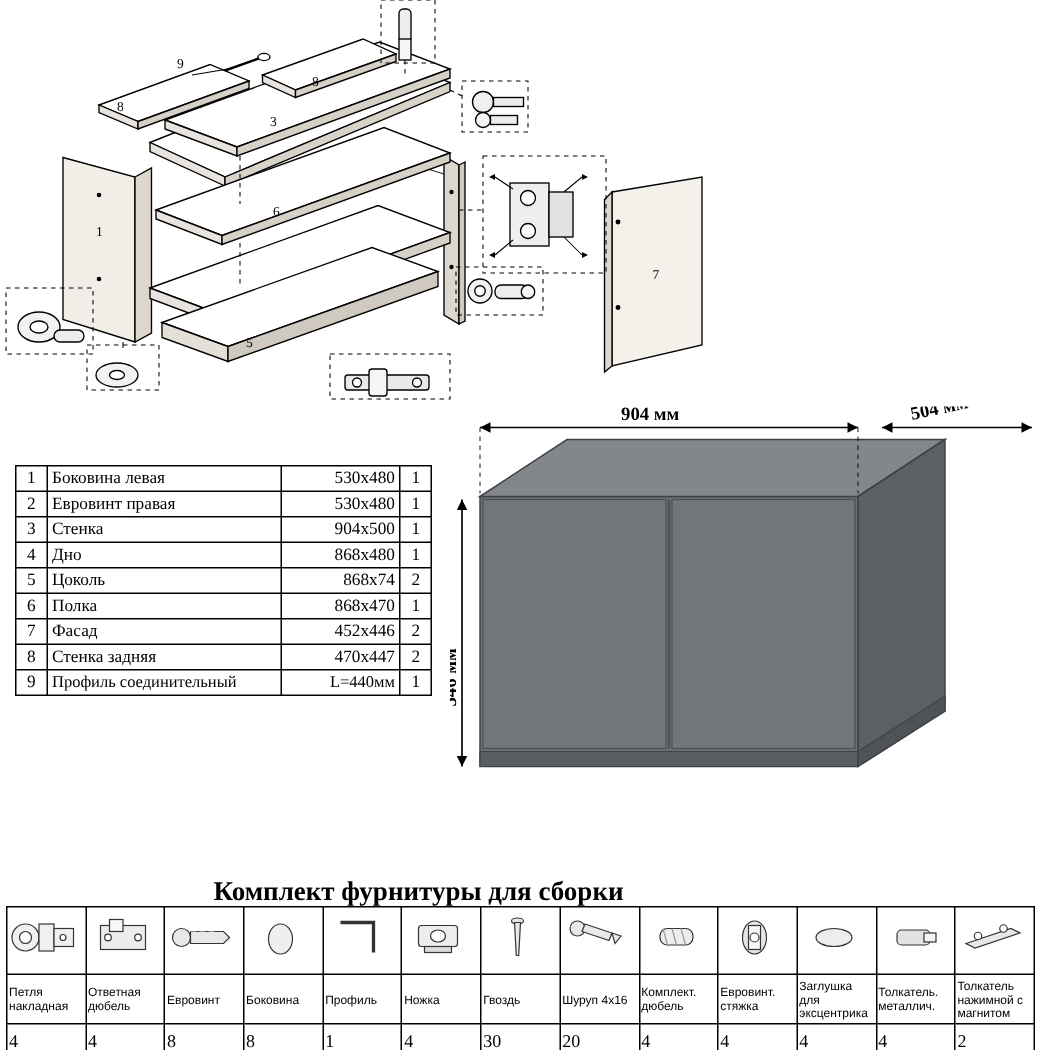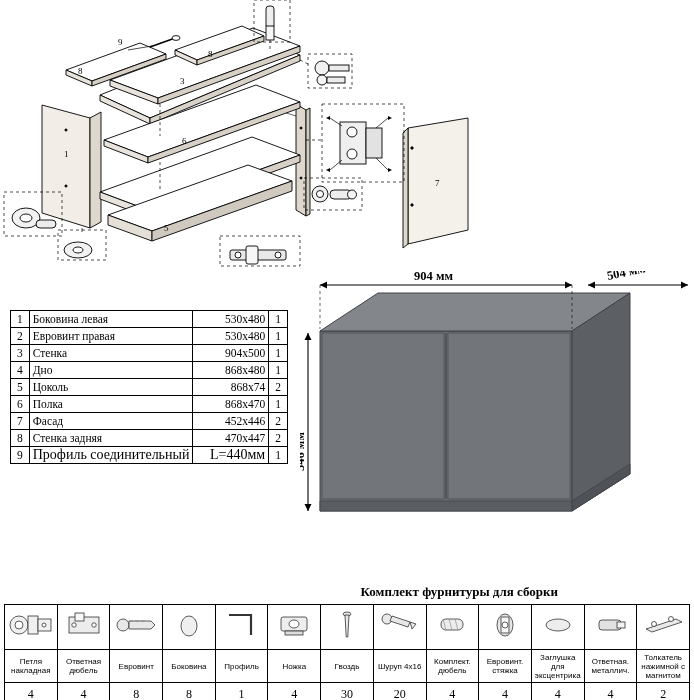--- a/index.html
+++ b/index.html
@@ -19,36 +19,36 @@
     border-collapse:collapse;font-size:11.5px;
   }
   #parts td{
     border:1px solid #000;padding:1px 3px;height:14px;line-height:14px;
     white-space:nowrap;
   }
   #parts td.num{width:14px;text-align:center;}
   #parts td.nm{width:150px;margin-top:47px;}
   #parts td.sz{width:74px;text-align:right;}
   #parts td.qty{width:14px;text-align:center;}
-  #parts td.small{font-size:14px;}
+  #parts td.small{font-size:11px;}
 
   
   #cab{position:absolute;left:300px;top:271px;width:394px;height:285px;}
   .dimtext{font-weight:bold;font-size:12.5px;font-family:"Liberation Serif",serif;}
 
   
   #kit-title{
-    position:absolute;left:0;top:584px;width:558px;text-align:right;
-    font-size:13px;font-weight:bold;
+    position:absolute;left:0;top:584px;width:558px;text-align:center;
+    font-size:18px;font-weight:bold;
   }
   #kit{
     position:absolute;left:4px;top:604px;width:686px;
     border-collapse:collapse;table-layout:fixed;
   }
-  #kit td{border:1px solid #000;text-align:center;vertical-align:middle;}
+  #kit td{border:1px solid #000;text-align:left;vertical-align:middle;}
   #kit tr.icons td{height:42px;}
   #kit tr.names td{height:30px;font-size:8px;line-height:9px;padding:1px;font-family:"Liberation Sans",sans-serif;}
   #kit tr.counts td{height:20px;font-size:12px;}
 </style>
 </head>
 <body>
 
 <div class="page">
 
   <div id="explode">
@@ -412,21 +412,21 @@
       <td>Ответная дюбель</td>
       <td>Евровинт</td>
       <td>Боковина</td>
       <td>Профиль</td>
       <td>Ножка</td>
       <td>Гвоздь</td>
       <td>Шуруп 4х16</td>
       <td>Комплект. дюбель</td>
       <td>Евровинт. стяжка</td>
       <td>Заглушка для эксцентрика</td>
-      <td>Ответная. металлич.</td>
+      <td>Толкатель. металлич.</td>
       <td>Толкатель нажимной с магнитом</td>
     </tr>
     <tr class="counts">
       <td>4</td>
       <td>4</td>
       <td>8</td>
       <td>8</td>
       <td>1</td>
       <td>4</td>
       <td>30</td>

